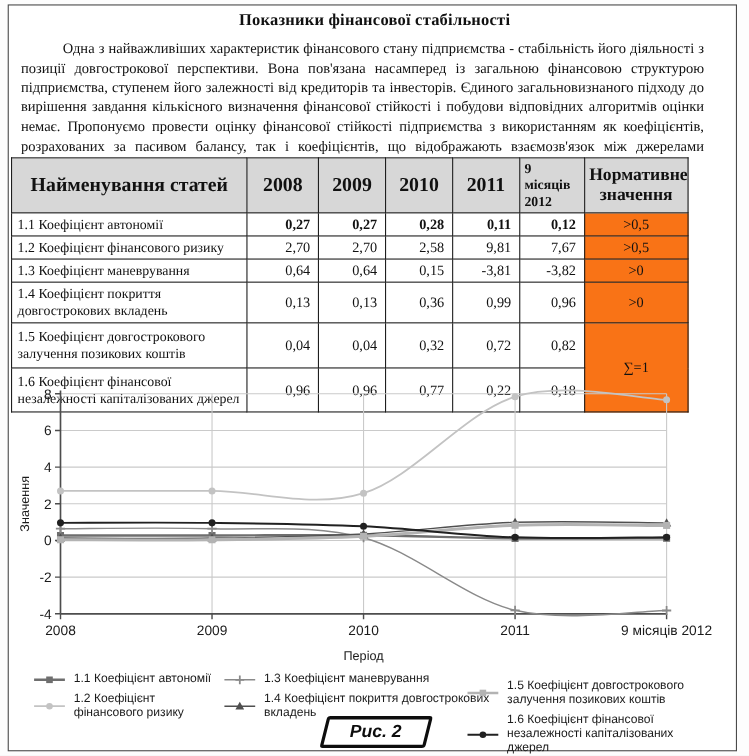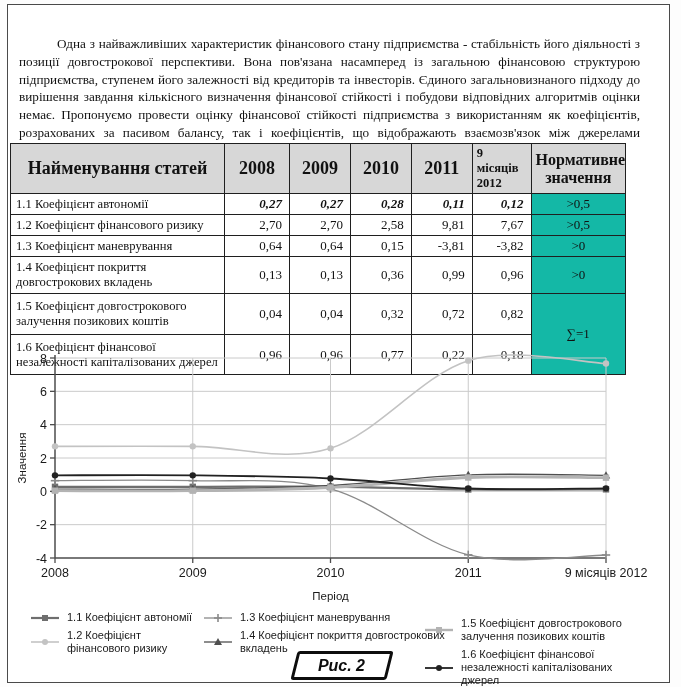--- a/index.html
+++ b/index.html
@@ -16,22 +16,22 @@
   table.ind { position:absolute; left:10px; top:143px; width:616px;
               border-collapse:collapse; table-layout:fixed;
               font-size:13px; }
   table.ind th, table.ind td { border:1.5px solid #1f1f1f; }
   table.ind th { background:#d7d7d7; font-weight:bold; text-align:center;
                  height:43px; padding:2px 4px; font-size:18px; }
   table.ind th.h-last { font-size:16px; }
   table.ind th.h-mon  { text-align:left; font-size:12.5px; }
   td.c-name { text-align:left; padding:2px 5px; font-size:12.6px; background:#fff; }
   td.c-val  { text-align:right; padding:2px 7px; background:#fff; }
-  td.c-val.b{ font-weight:bold;font-style:italic; }
-  td.c-norm { text-align:center; background:#14b8a6; vertical-align:middle; }
+  td.c-val.b{ font-weight:bold; }
+  td.c-norm { text-align:center; background:#f97316; vertical-align:middle; }
   tbody tr:nth-child(1) td, tbody tr:nth-child(2) td, tbody tr:nth-child(3) td { height:21px; }
   tbody tr:nth-child(4) td { height:37px; }
   tbody tr:nth-child(5) td { height:41px; }
   tbody tr:nth-child(6) td { height:40px; }
 
   svg.chart { position:absolute; left:0; top:346px; }
   svg.chart text { font-family:"Liberation Sans", sans-serif; fill:#1a1a1a; }
   text.tick { font-size:12.5px; }
   text.axlab { font-size:11.5px; }
 
@@ -52,20 +52,21 @@
              transform:skewX(-14deg); display:flex; align-items:center; justify-content:center; }
   .fig-box span { transform:skewX(14deg); font-family:"Liberation Sans", sans-serif;
                   font-style:italic; font-weight:bold; font-size:16px; color:#0d0d0d; }
 </style>
 </head>
 <body>
 
 <div class="screen">
   <div class="frame"></div>
 
+  <div class="title">Показники фінансової стабільності</div>
   <div class="para">Одна з найважливіших характеристик фінансового стану підприємства - стабільність його діяльності з позиції довгострокової перспективи. Вона пов'язана насамперед із загальною фінансовою структурою підприємства, ступенем його залежності від кредиторів та інвесторів. Єдиного загальновизнаного підходу до вирішення завдання кількісного визначення фінансової стійкості і побудови відповідних алгоритмів оцінки немає. Пропонуємо провести оцінку фінансової стійкості підприємства з використанням як коефіцієнтів, розрахованих за пасивом балансу, так і коефіцієнтів, що відображають взаємозв'язок між джерелами формування коштів підприємства та структурою вкладень.</div>
 
   <table class="ind">
     <colgroup>
       <col style="width:211px">
         <col style="width:64px">
         <col style="width:60px">
       <col style="width:60px">
         <col style="width:60px">
         <col style="width:58px">

